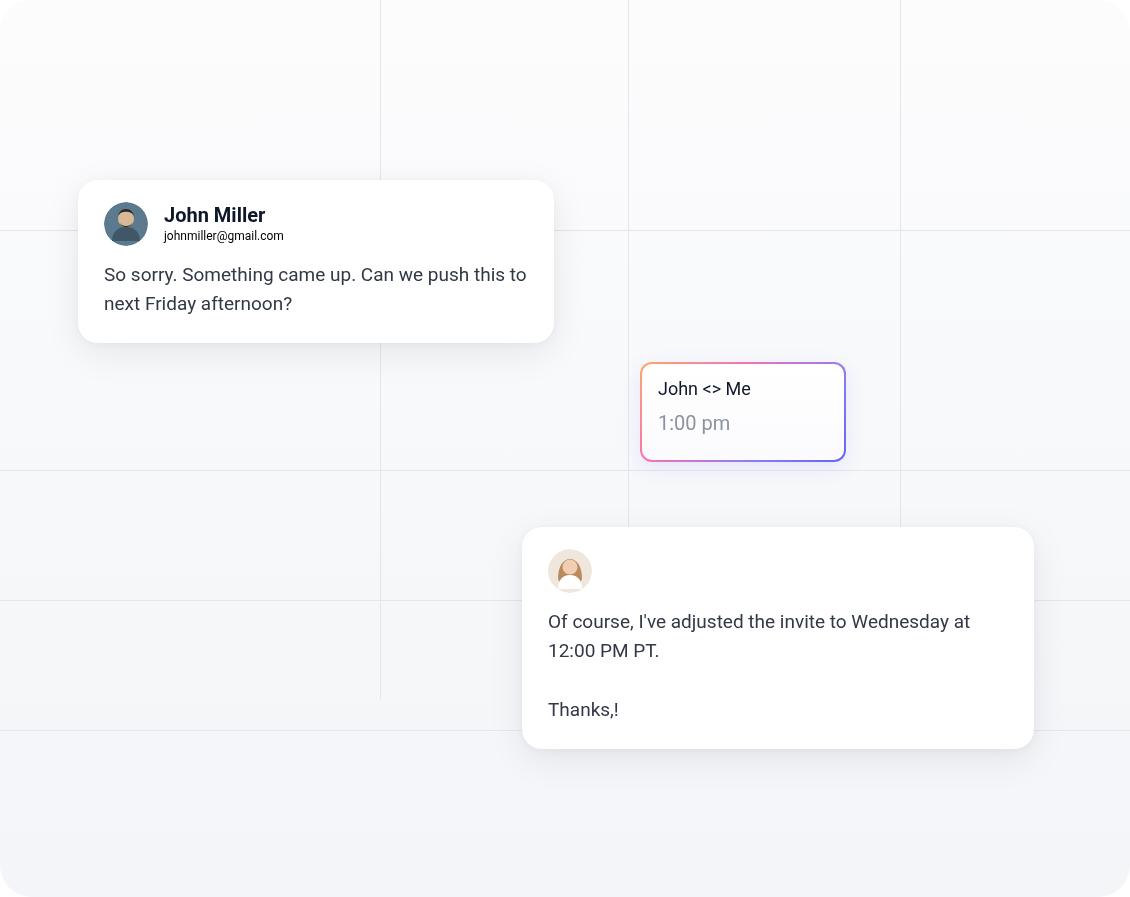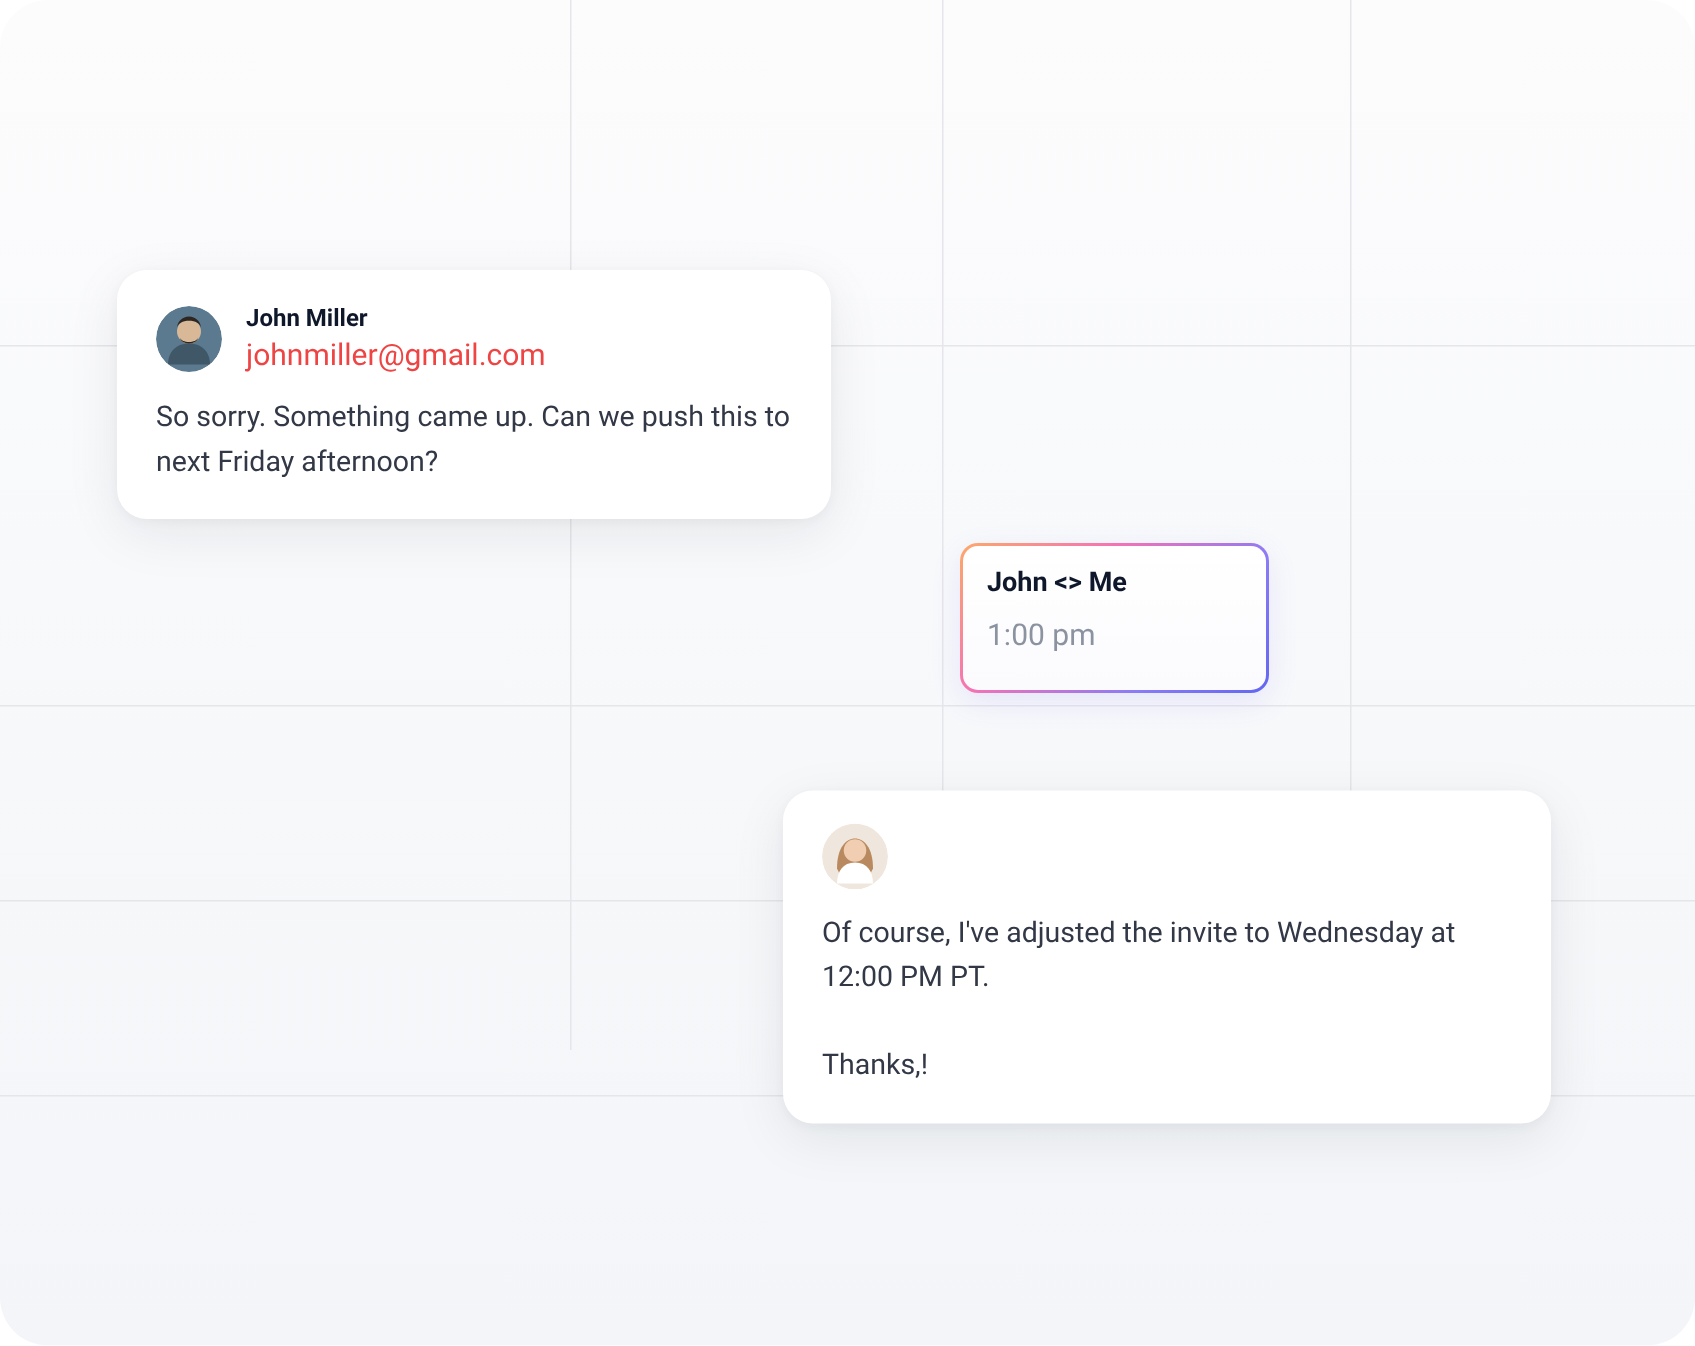--- a/index.html
+++ b/index.html
@@ -78,28 +78,28 @@
       height: 44px;
       border-radius: 50%;
       flex: 0 0 44px;
       display: flex;
       align-items: center;
       justify-content: center;
       overflow: hidden;
     }
     .avatar svg { width: 100%; height: 100%; }
     .sender-name {
-      font-size: 16px;
+      font-size: 20px;
       font-weight: 700;
       color: #0f172a;
       line-height: 1.2;
     }
     .sender-email {
-      font-size: 20px;
-      color: #ef4444;
+      font-size: 12px;
+      color: #000000;
       line-height: 1.3;
       margin-top: 2px;
     }
     .card-body {
       font-size: 19px;
       line-height: 1.55;
       color: #323846;
       white-space: pre-line;
     }
 
@@ -131,21 +131,21 @@
     }
     .event-inner {
       width: 100%;
       height: 100%;
       background: linear-gradient(180deg, #ffffff 0%, #fbfbfe 100%);
       border-radius: 10px;
       padding: 14px 16px;
     }
     .event-title {
       font-size: 18px;
-      font-weight: 700;
+      font-weight: 400;
       color: #0f172a;
     }
     .event-time {
       font-size: 20px;
       color: #8b93a1;
       margin-top: 12px;
     }
   </style>
 </head>
 <body>

